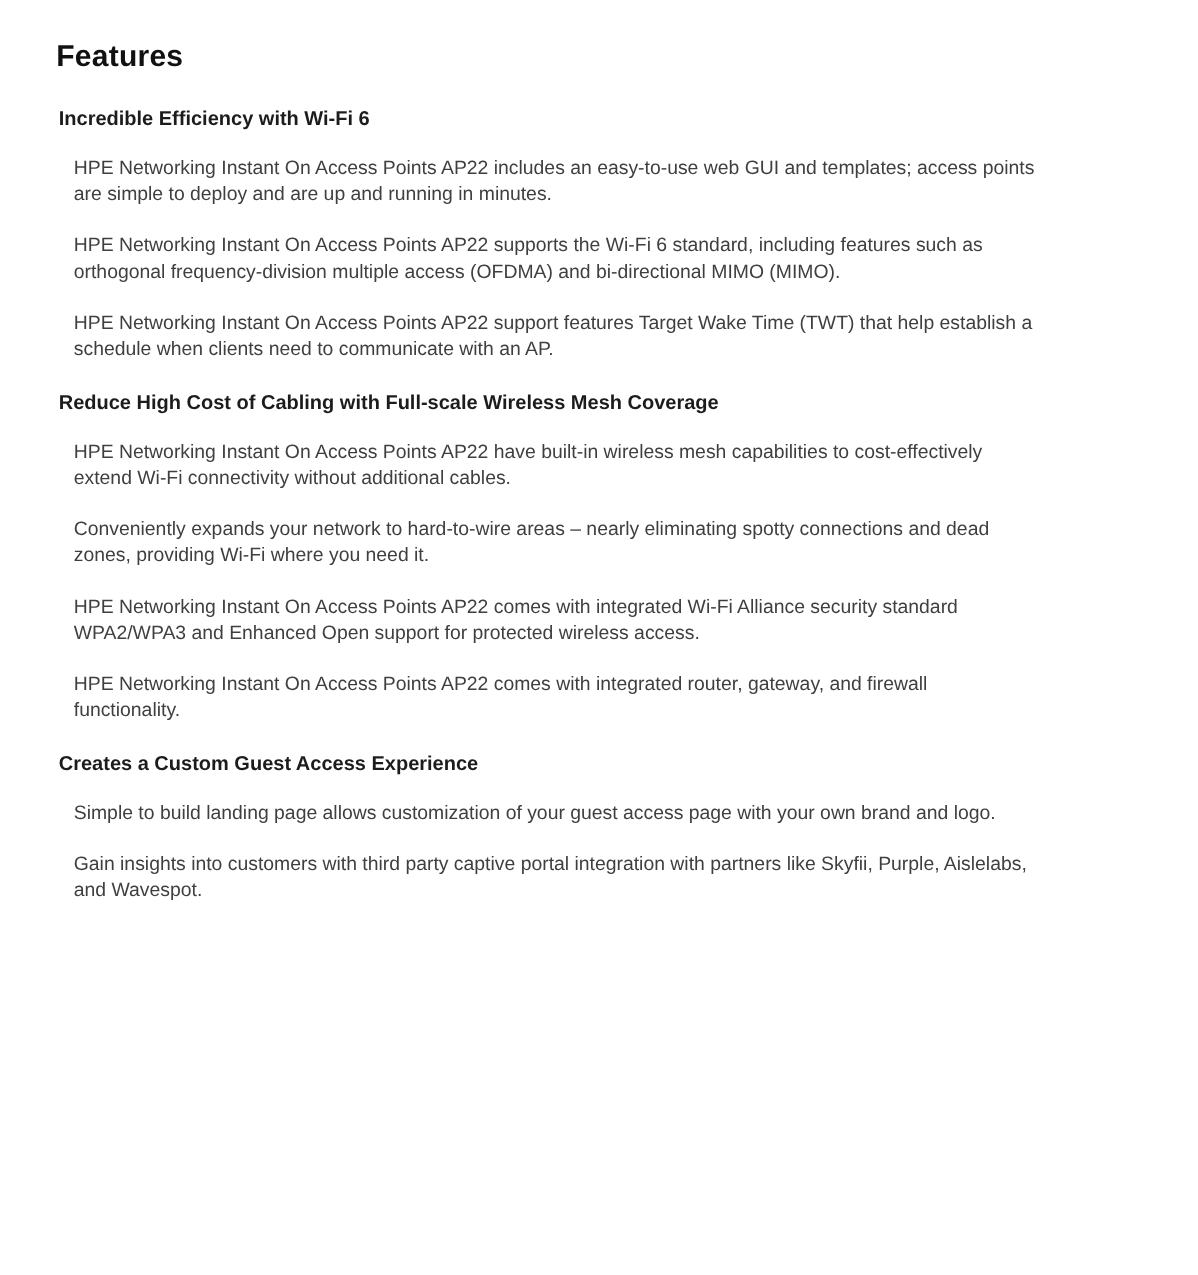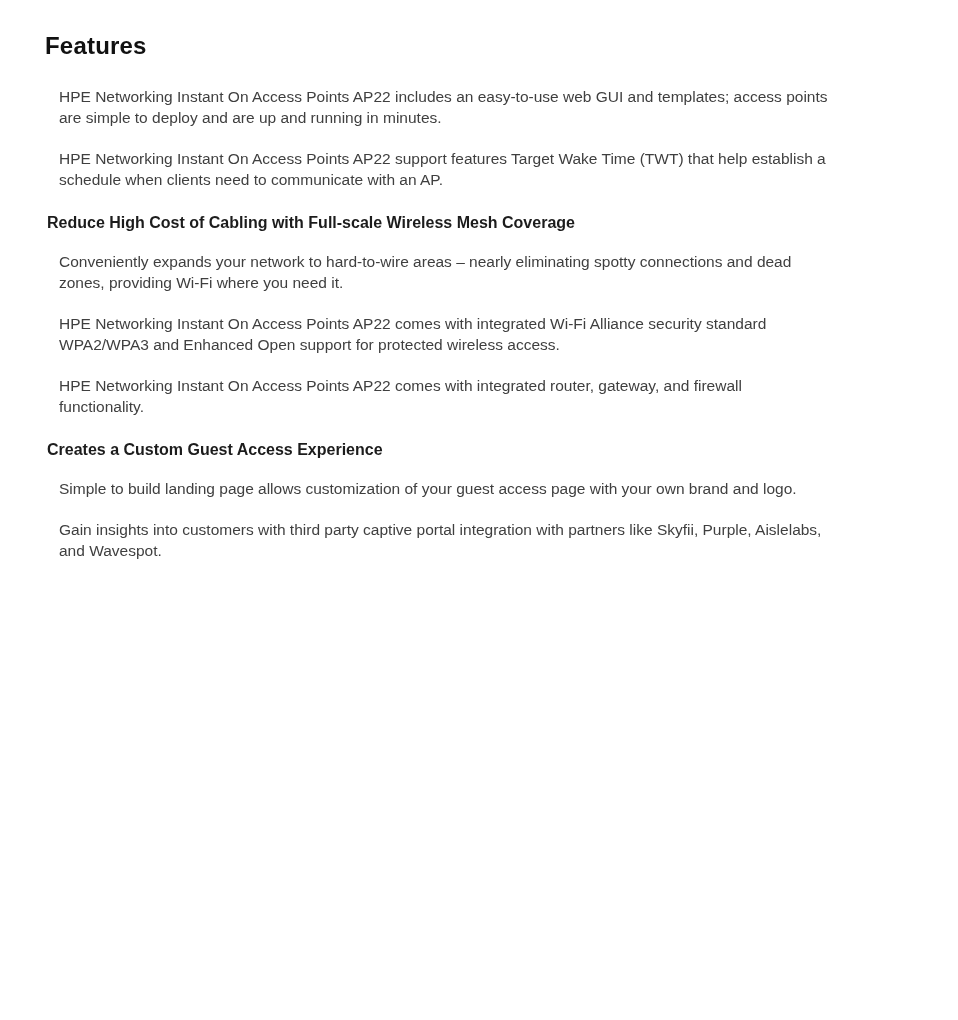--- a/index.html
+++ b/index.html
@@ -51,28 +51,33 @@
 </style>
 </head>
 <body>
 
 <div class="page">
   <div class="content">
 
     <h1 class="title">Features</h1>
 
     <section class="section">
+      <h2>Incredible Efficiency with Wi-Fi 6</h2>
       <p>HPE Networking Instant On Access Points AP22 includes an easy-to-use web GUI and templates; access points
 are simple to deploy and are up and running in minutes.</p>
+      <p>HPE Networking Instant On Access Points AP22 supports the Wi-Fi 6 standard, including features such as
+orthogonal frequency-division multiple access (OFDMA) and bi-directional MIMO (MIMO).</p>
       <p>HPE Networking Instant On Access Points AP22 support features Target Wake Time (TWT) that help establish a
 schedule when clients need to communicate with an AP.</p>
     </section>
 
     <section class="section">
       <h2>Reduce High Cost of Cabling with Full-scale Wireless Mesh Coverage</h2>
+      <p>HPE Networking Instant On Access Points AP22 have built-in wireless mesh capabilities to cost-effectively
+extend Wi-Fi connectivity without additional cables.</p>
       <p>Conveniently expands your network to hard-to-wire areas – nearly eliminating spotty connections and dead
 zones, providing Wi-Fi where you need it.</p>
     </section>
 
     <section class="section">
       <p>HPE Networking Instant On Access Points AP22 comes with integrated Wi-Fi Alliance security standard
 WPA2/WPA3 and Enhanced Open support for protected wireless access.</p>
       <p>HPE Networking Instant On Access Points AP22 comes with integrated router, gateway, and firewall
 functionality.</p>
     </section>

